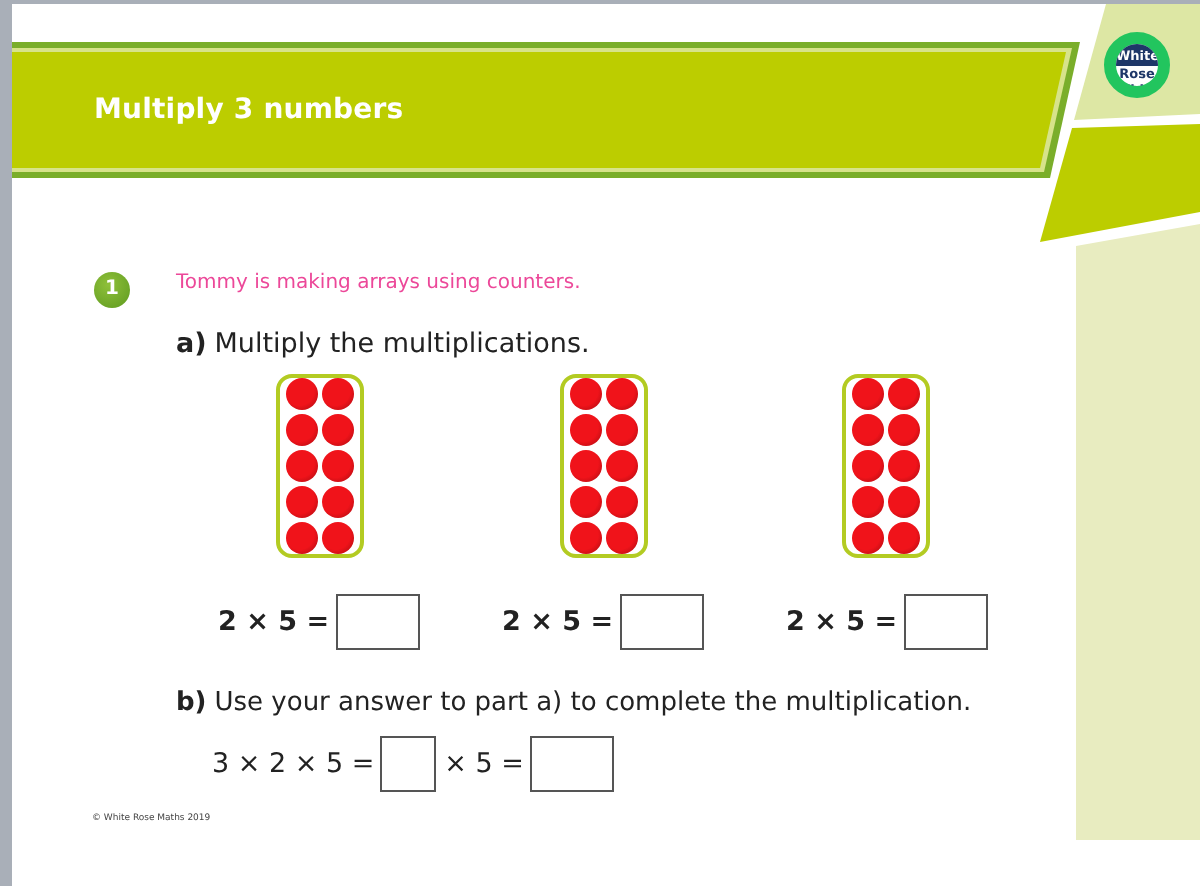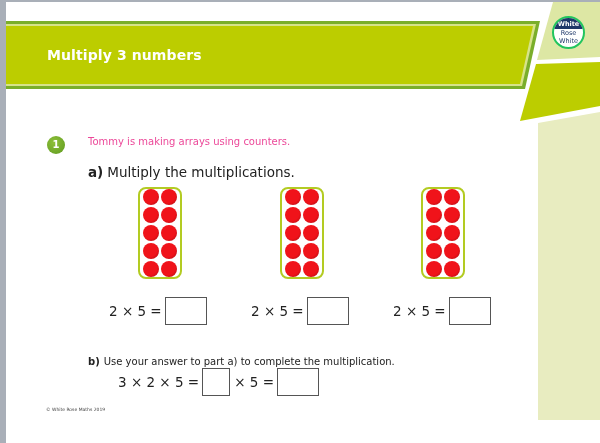--- a/index.html
+++ b/index.html
@@ -1,34 +1,34 @@
 <!DOCTYPE html>
 <html><head>
 <meta charset="utf-8">
 <style>
   html, body { margin:0; padding:0; }
   body { width:600px; height:443px; overflow:hidden; background:#ffffff; position:relative; font-family:"DejaVu Sans", sans-serif; }
   .frame-left { position:absolute; left:0; top:0; width:6px; height:443px; background:#a9afb8; }
   .frame-top { position:absolute; left:0; top:0; width:600px; height:2px; background:#a9afb8; }
   .deco { position:absolute; left:0; top:0; }
   .title { position:absolute; left:47px; top:47px; color:#ffffff; font-weight:bold; font-size:14px; letter-spacing:0.1px; }
-  .logo { position:absolute; left:552px; top:16px; width:33px; height:33px; border-radius:50%; background:#ffffff; border:2px solid #22c55e; box-sizing:border-box; overflow:hidden; text-align:center; }
+  .logo { position:absolute; left:552px; top:16px; width:33px; height:33px; border-radius:50%; background:#ffffff; border:6px solid #22c55e; box-sizing:border-box; overflow:hidden; text-align:center; }
   .logo .top { background:#1e3768; color:#fff; font-size:6.5px; font-weight:bold; height:11px; line-height:12px; }
-  .logo .mid { color:#1e3768; font-size:6.5px; font-weight:normal; line-height:8px; }
+  .logo .mid { color:#1e3768; font-size:6.5px; font-weight:bold; line-height:8px; }
   .qnum { position:absolute; left:47px; top:136px; width:18px; height:18px; border-radius:50%; background:radial-gradient(circle at 40% 35%, #8fc03a, #5e9a1f); color:#fff; font-size:10px; font-weight:bold; text-align:center; line-height:18px; }
   .q-text { position:absolute; left:88px; top:136px; font-size:10px; color:#ec4899; }
   .part-a { position:absolute; left:88px; top:164px; font-size:13.5px; color:#222; }
-  .part-b { position:absolute; left:88px; top:356px; font-size:10px; color:#222; }
+  .part-b { position:absolute; left:88px; top:344px; font-size:13px; color:#222; }
   .part-label { font-weight:bold; margin-right:4px; }
   .array { position:absolute; top:187px; width:44px; height:92px; border:2.5px solid #b3cb22; border-radius:8px; box-sizing:border-box; display:grid; grid-template-columns:16px 16px; grid-auto-rows:16px; gap:2px; padding:3px 4px; justify-content:center; align-content:center; }
   .counter { width:16px; height:16px; border-radius:50%; background:radial-gradient(circle at 42% 40%, #f0131a 55%, #c40e14 80%, #9aa0a0 100%); }
   .eq { position:absolute; top:296px; height:30px; display:flex; align-items:center; font-size:13.5px; color:#222; }
-  .eq .expr { margin-right:3px; }
+  .eq .expr { margin-right:3px;font-weight:bold; }
   .ansbox { width:42px; height:28px; border:1.5px solid #555; box-sizing:border-box; background:#fff; }
-  .eq-b { position:absolute; left:106px; top:367px; height:30px; display:flex; align-items:center; font-size:13.5px; color:#222;margin-left:12px; }
+  .eq-b { position:absolute; left:106px; top:367px; height:30px; display:flex; align-items:center; font-size:13.5px; color:#222; }
   .smallbox { width:28px; height:28px; border:1.5px solid #555; box-sizing:border-box; margin:0 4px 0 3px; }
   .copyright { position:absolute; left:46px; top:407px; font-size:4.5px; color:#444; }
 </style>
 </head>
 <body>
 
 <div class="frame-top"></div>
 <div class="frame-left"></div>
 
 <svg class="deco" width="600" height="443">

